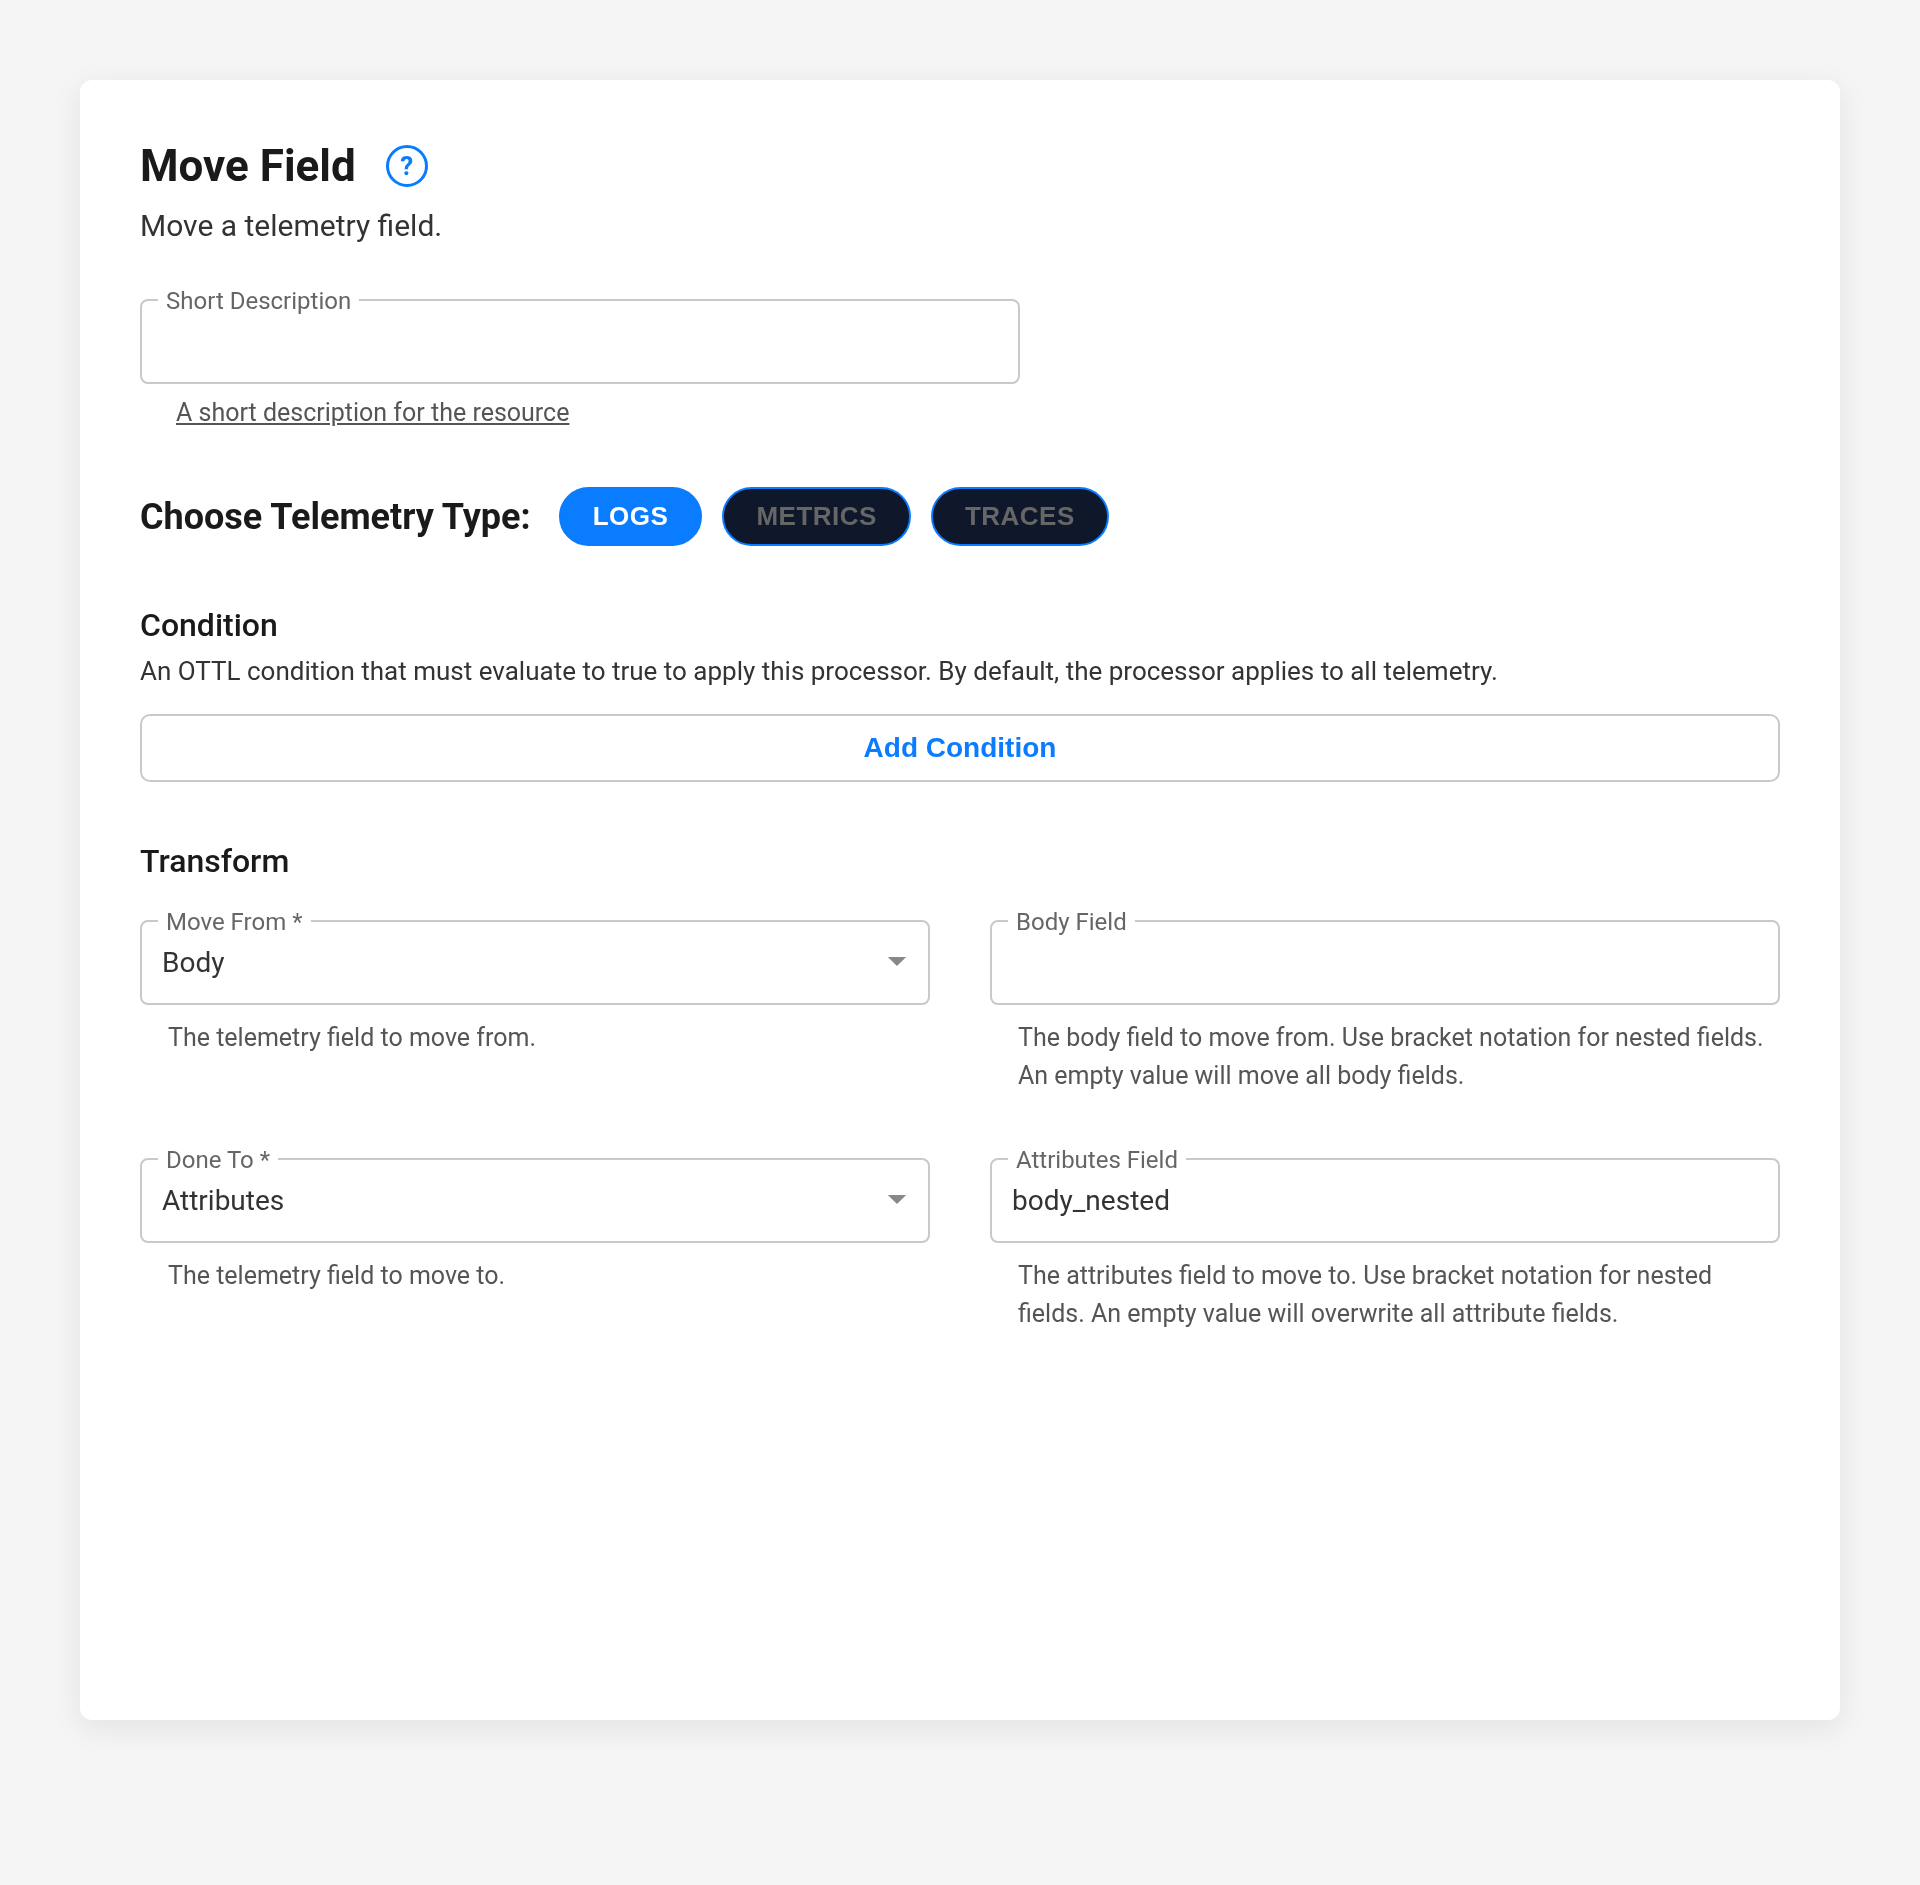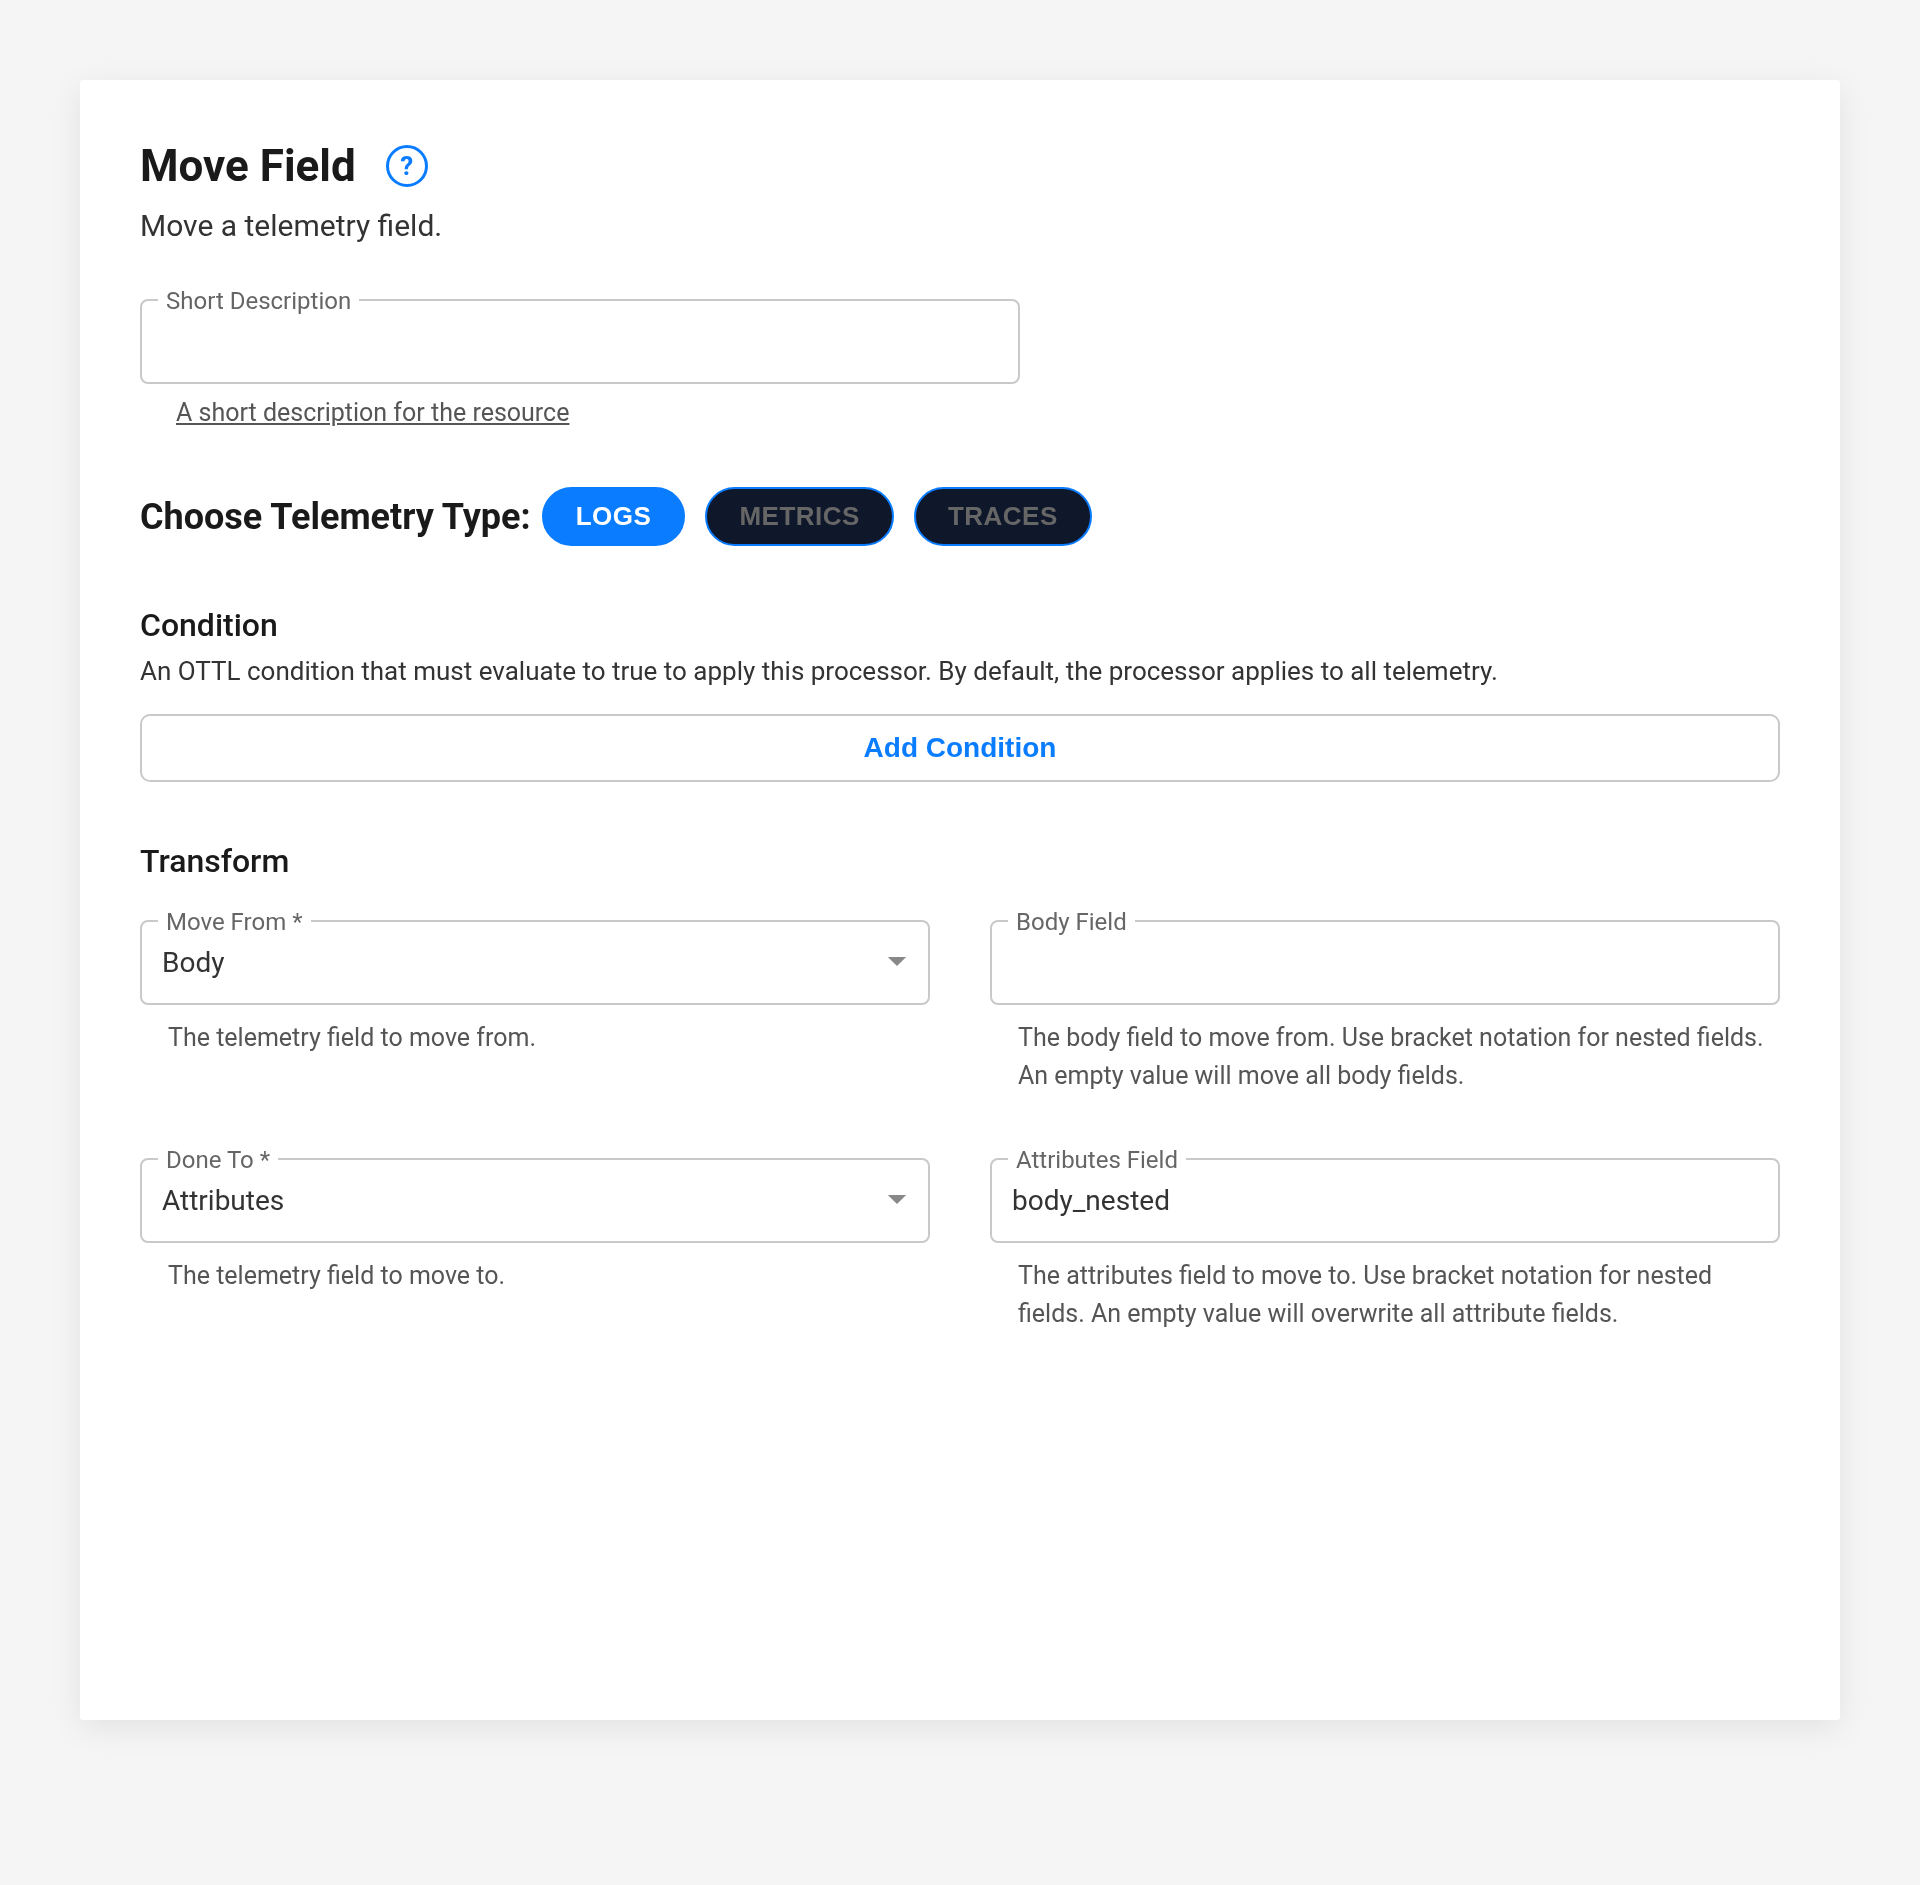--- a/index.html
+++ b/index.html
@@ -10,21 +10,21 @@
     body {
       font-family: -apple-system, BlinkMacSystemFont, "Segoe UI", Roboto, "Helvetica Neue", Arial, sans-serif;
       background: #f5f5f5;
       padding: 80px;
       color: #1a1a1a;
       font-size: 16px;
       width: 1920px;
     }
     .card {
       background: #ffffff;
-      border-radius: 3px;
+      border-radius: 12px;
       box-shadow: 0 8px 32px rgba(0,0,0,0.08);
       padding: 60px 60px 50px 60px;
       width: 100%;
       position: relative;
       min-height: 1640px;
       display: flex;
       flex-direction: column;
     }
     .header-row {
       display: flex;
@@ -85,21 +85,21 @@
     .helper-text {
       font-size: 25px;
       color: #555;
       margin-top: 14px;
       margin-left: 36px;
       text-decoration: underline;
     }
     .section-row {
       display: flex;
       align-items: center;
-      gap: 11px;
+      gap: 28px;
       margin-top: 60px;
     }
     .section-label {
       font-size: 36px;
       font-weight: 700;
       color: #1a1a1a;
     }
     .chip-group {
       display: flex;
       gap: 20px;

